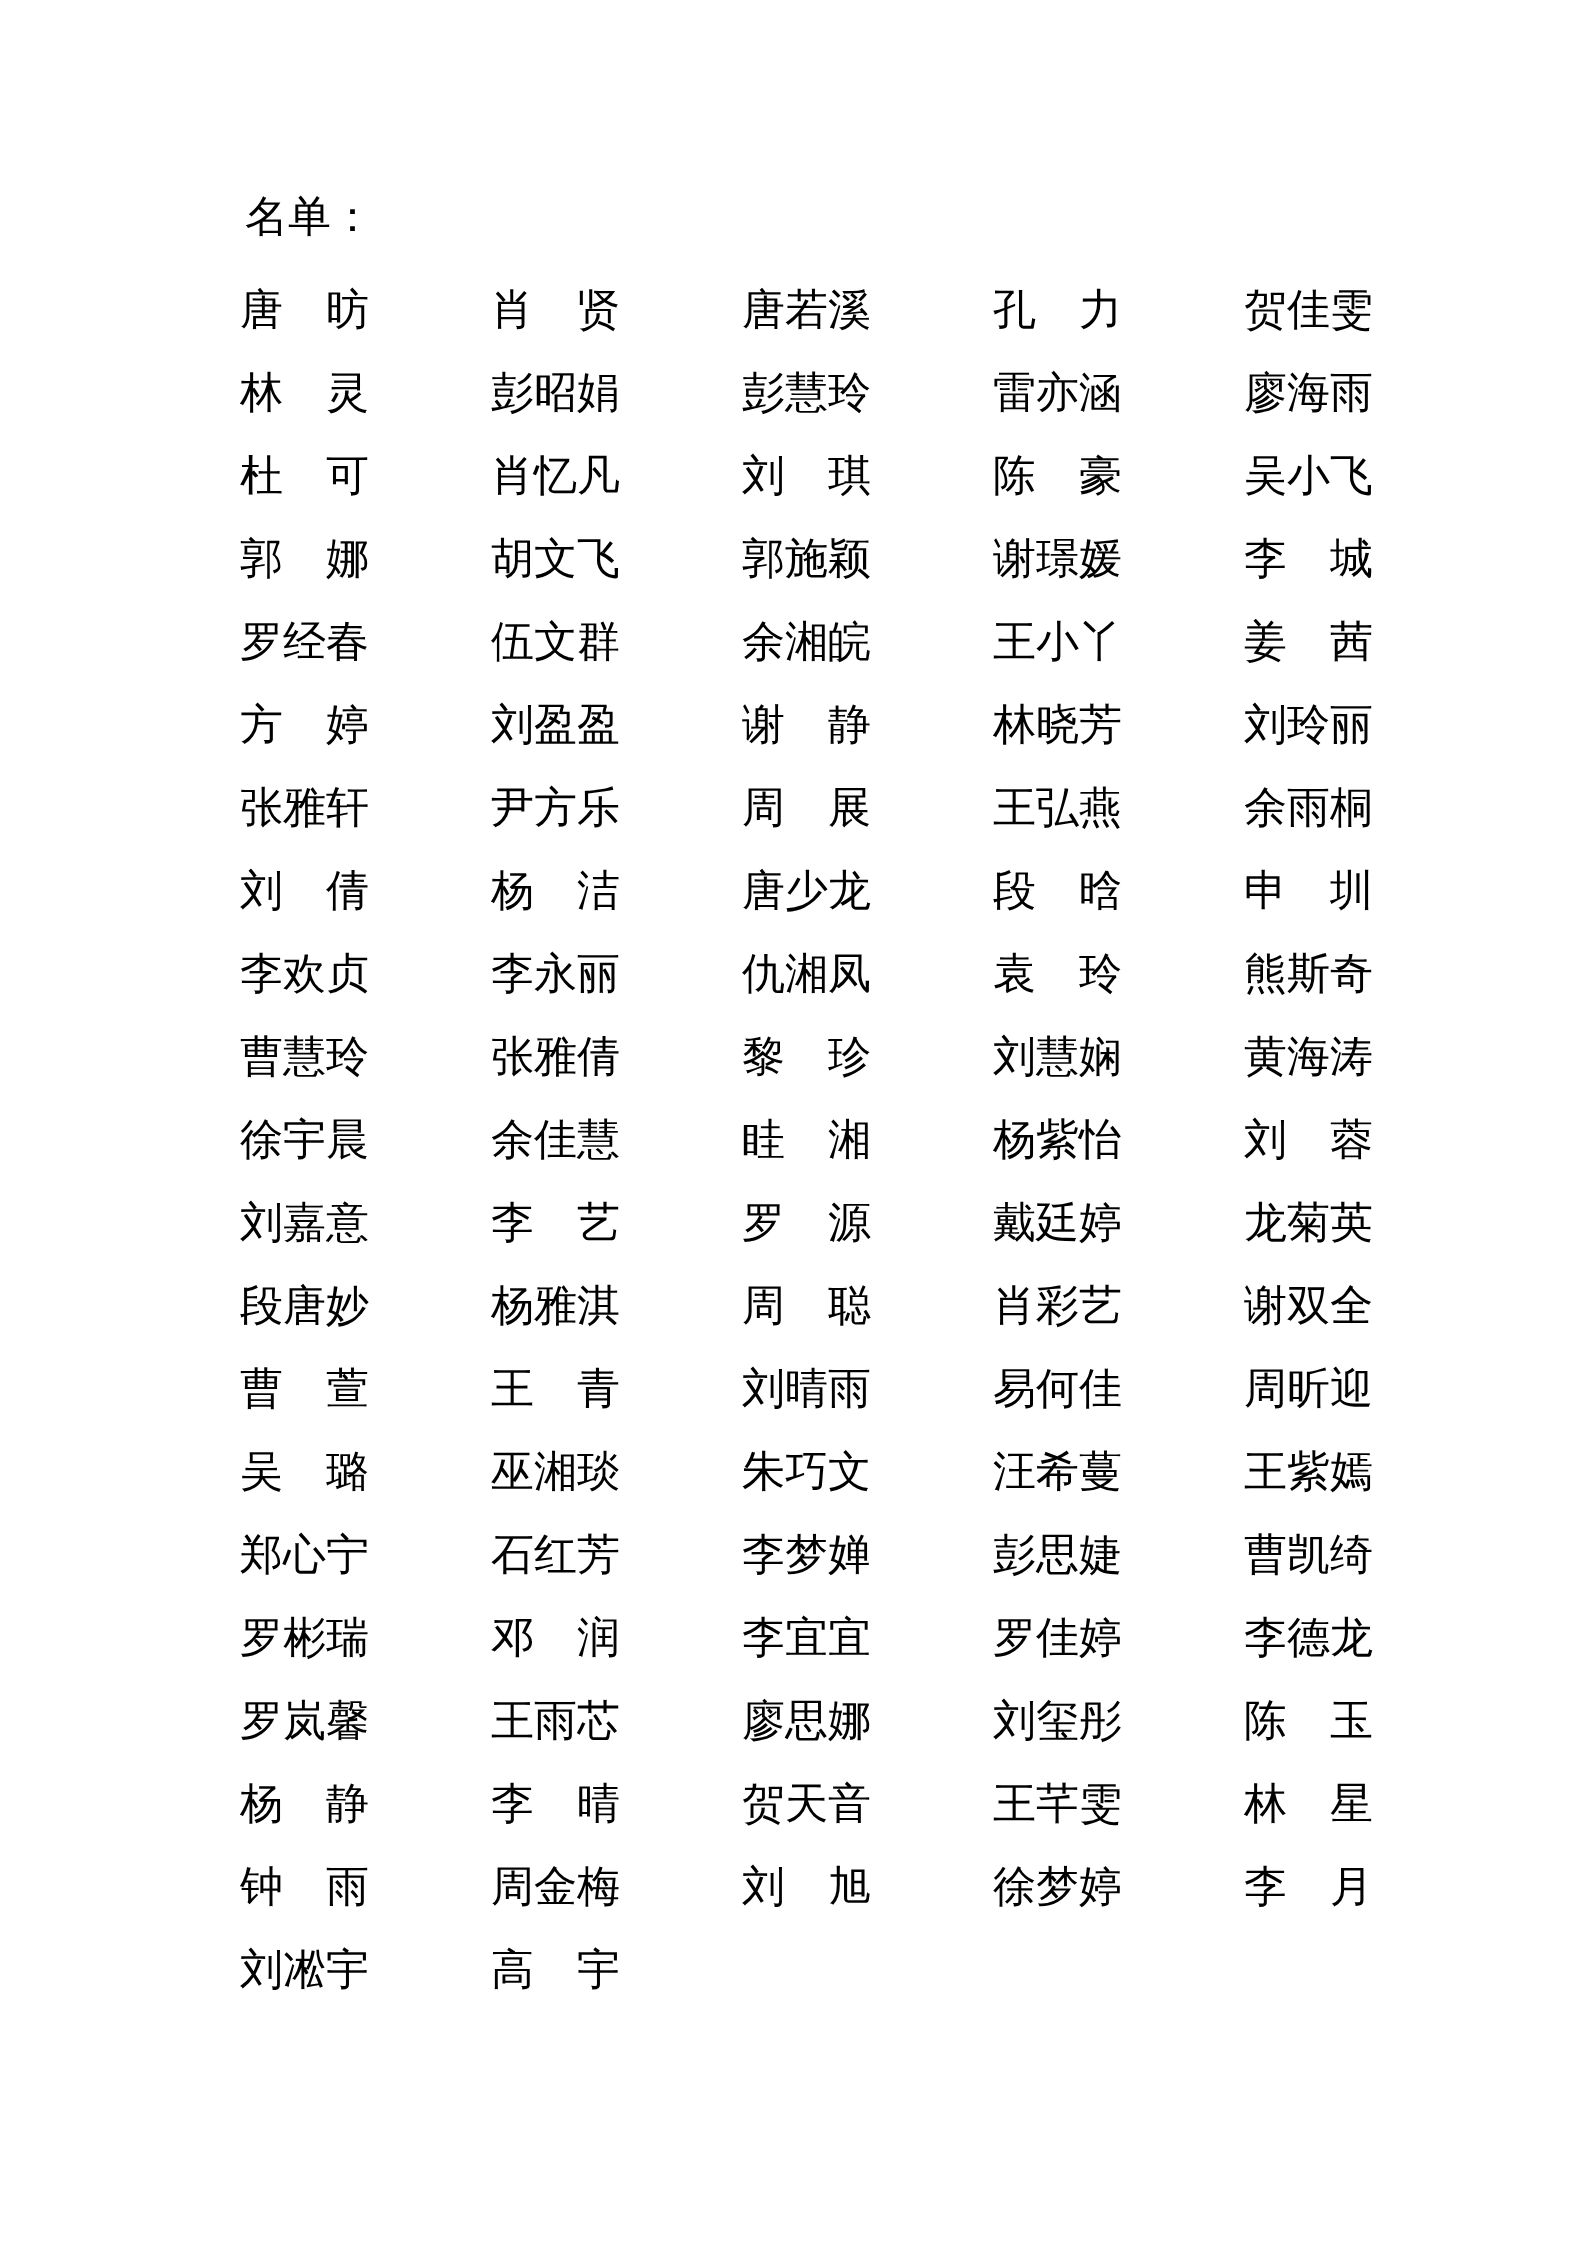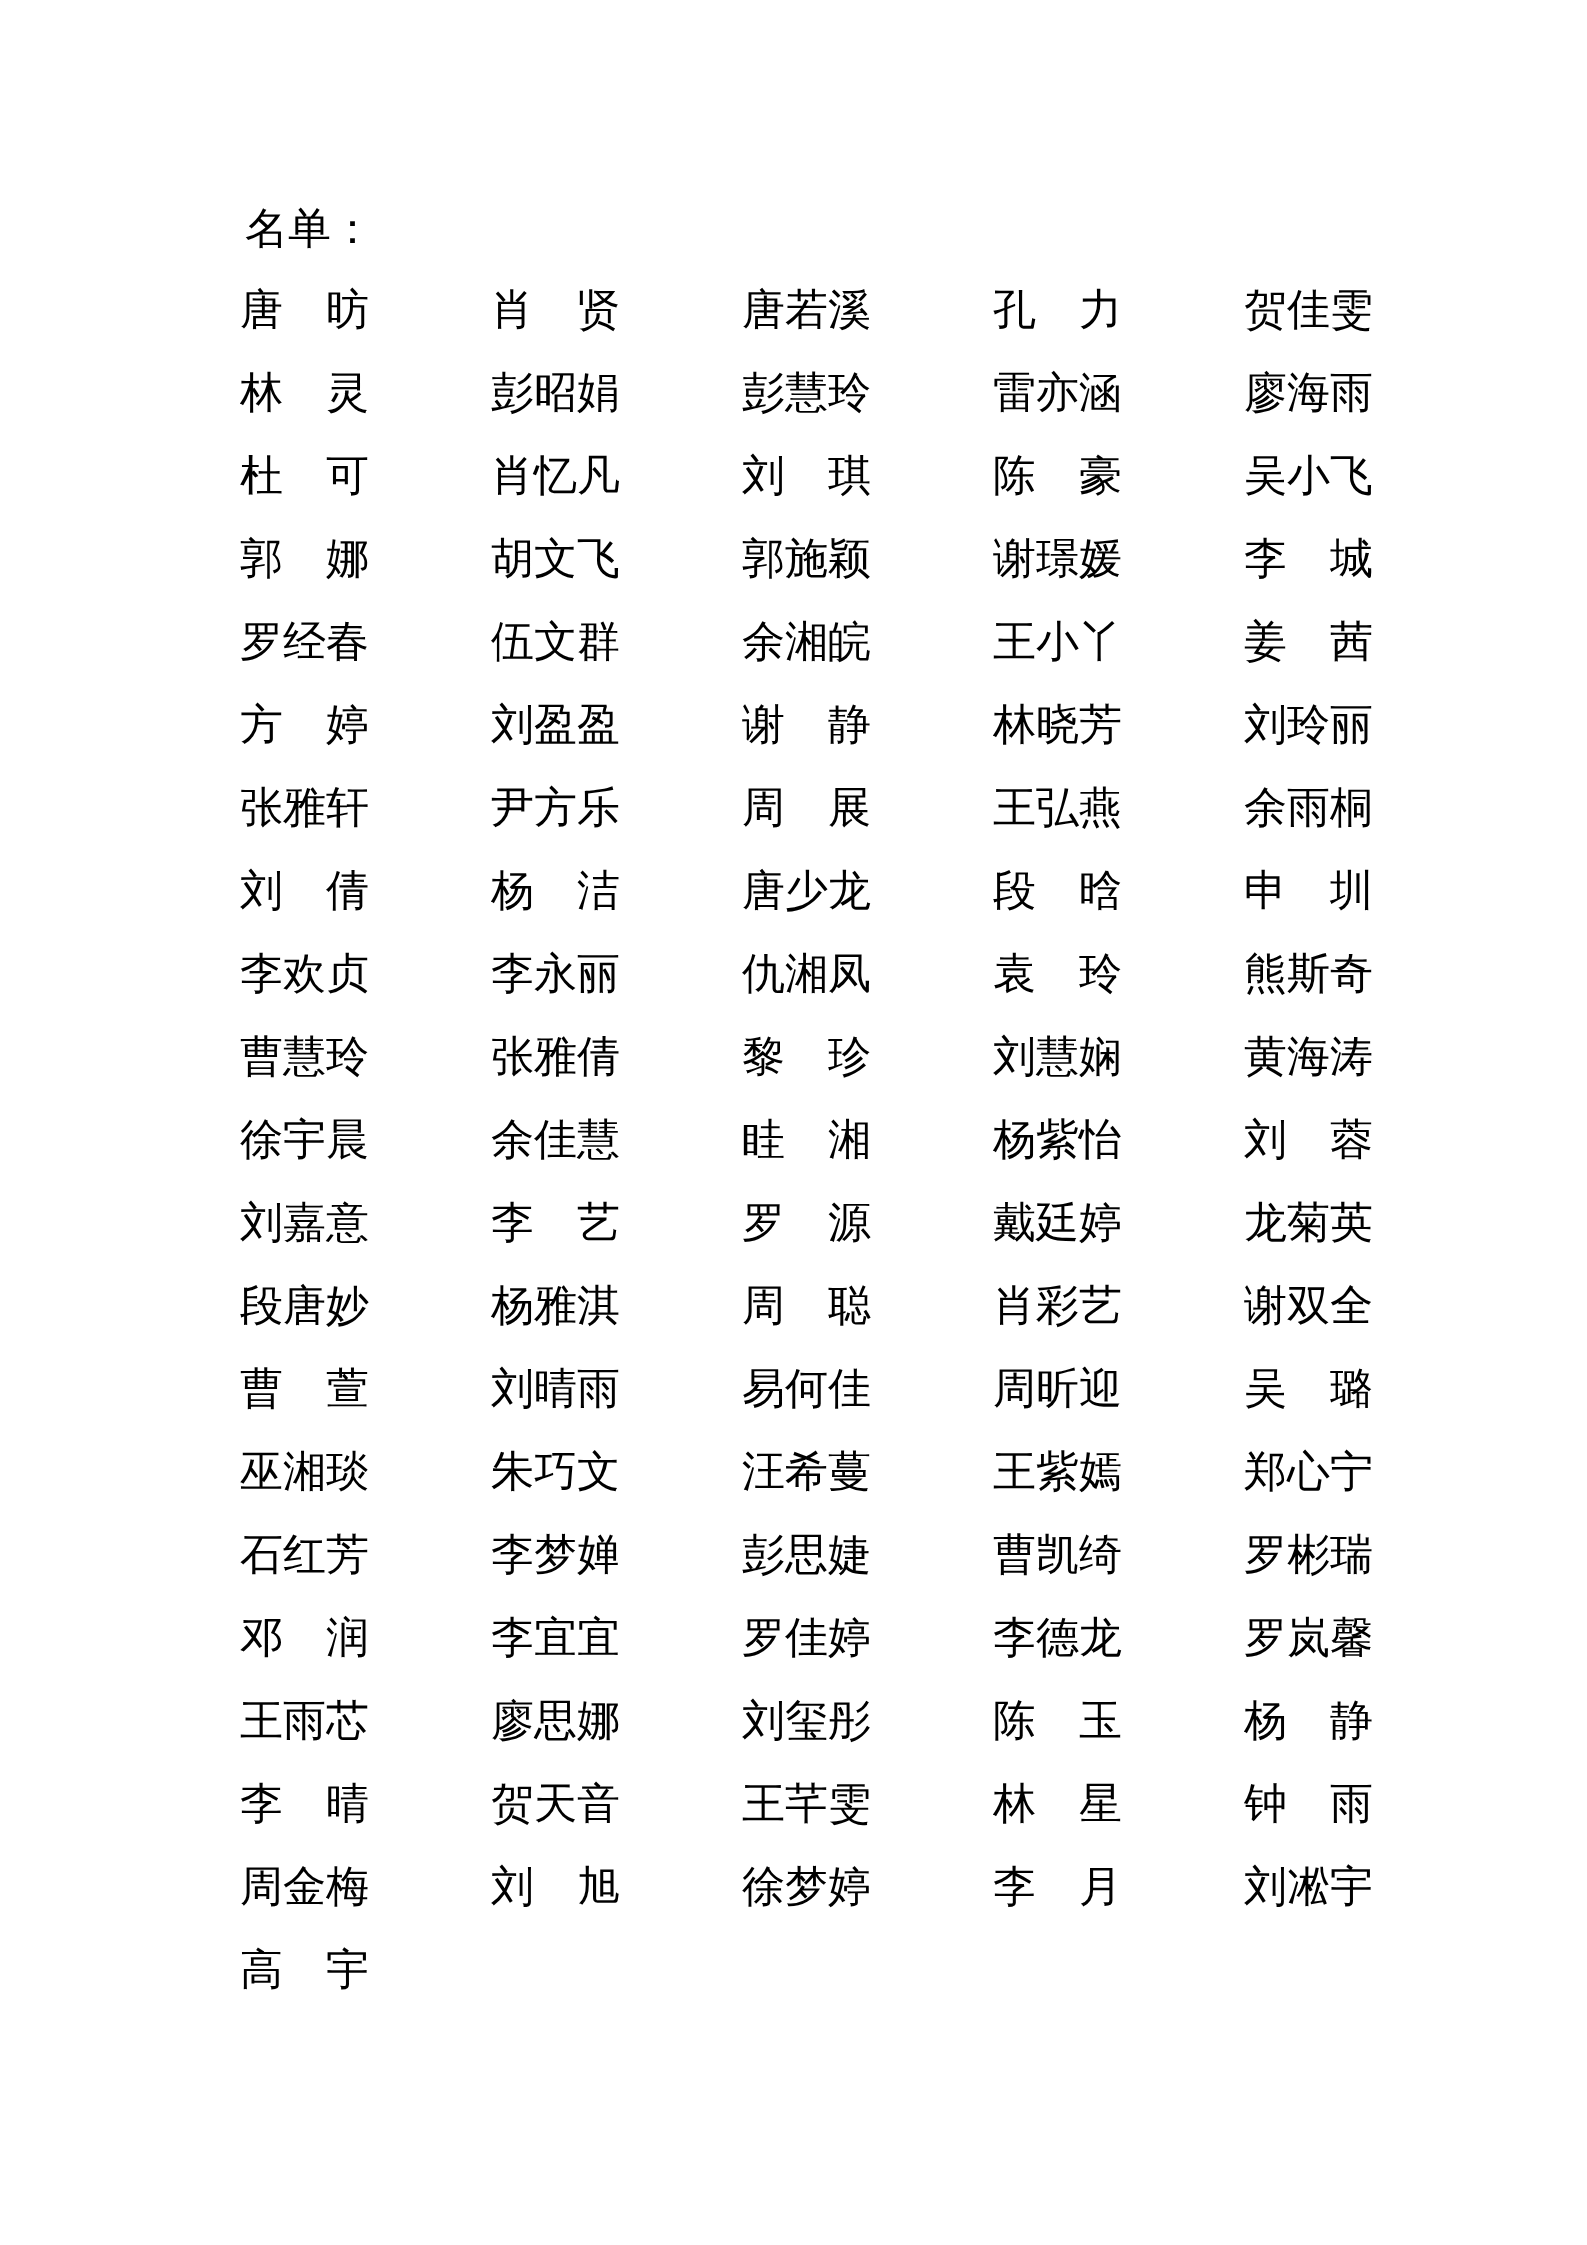--- a/index.html
+++ b/index.html
@@ -16,21 +16,21 @@
   .page {
     position: relative;
     width: 1587px;
     height: 2245px;
     background: #ffffff;
     overflow: hidden;
   }
   .doc-title {
     position: absolute;
     left: 245px;
-    top: 204px;
+    top: 192px;
     font-size: 43px;
     line-height: 50px;
     white-space: pre;
     font-weight: normal;
   }
   .name-grid {
     position: absolute;
     left: 240px;
     top: 268px;
     display: grid;
@@ -109,20 +109,21 @@
       <div class="name-cell">李　艺</div>
       <div class="name-cell">罗　源</div>
       <div class="name-cell">戴廷婷</div>
       <div class="name-cell">龙菊英</div>
       <div class="name-cell">段唐妙</div>
       <div class="name-cell">杨雅淇</div>
       <div class="name-cell">周　聪</div>
       <div class="name-cell">肖彩艺</div>
       <div class="name-cell">谢双全</div>
       <div class="name-cell">曹　萱</div>
+      <div class="name-cell">王　青</div>
       <div class="name-cell">刘晴雨</div>
       <div class="name-cell">易何佳</div>
       <div class="name-cell">周昕迎</div>
       <div class="name-cell">吴　璐</div>
       <div class="name-cell">巫湘琰</div>
       <div class="name-cell">朱巧文</div>
       <div class="name-cell">汪希蔓</div>
       <div class="name-cell">王紫嫣</div>
       <div class="name-cell">郑心宁</div>
       <div class="name-cell">石红芳</div>

